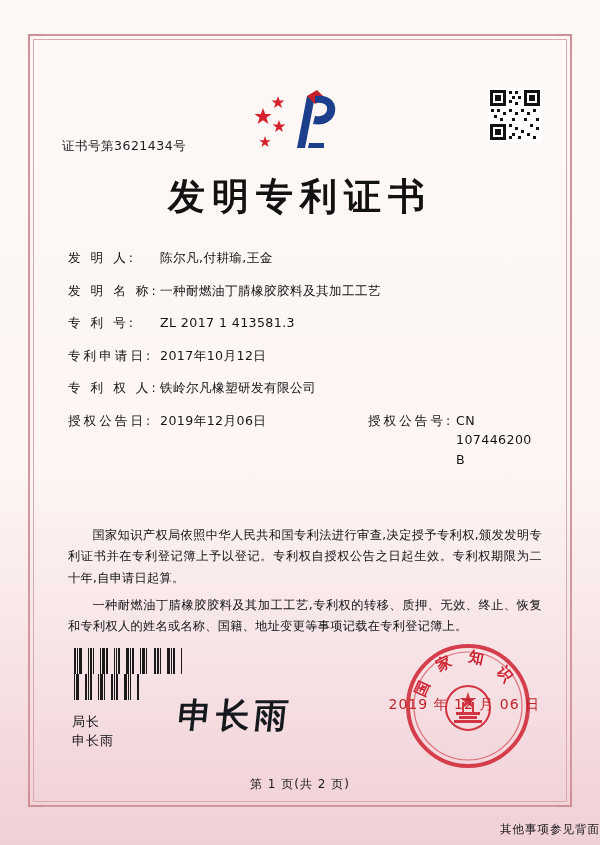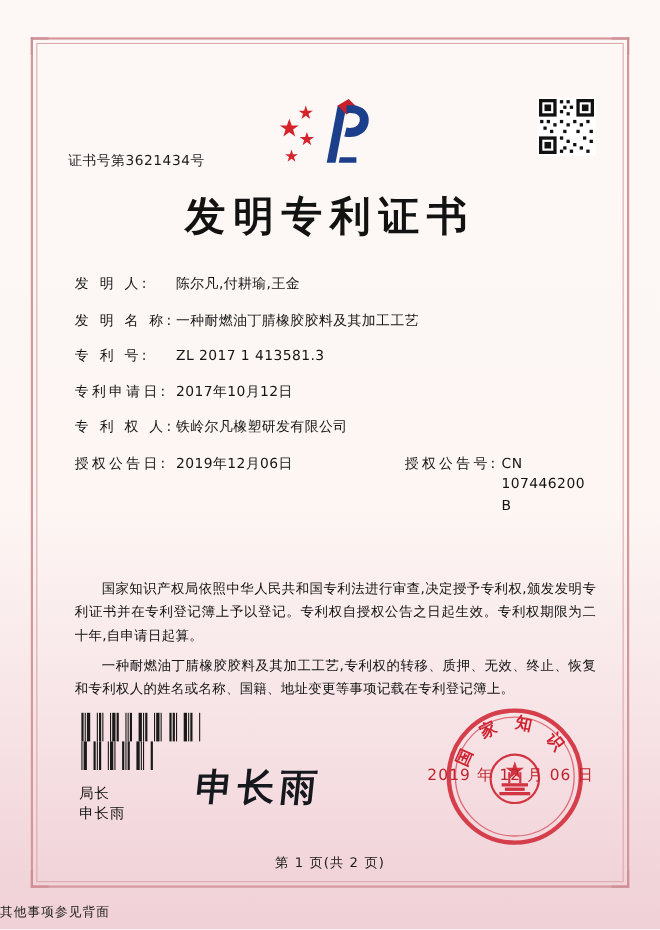--- a/index.html
+++ b/index.html
@@ -210,21 +210,21 @@
     text-align: center;
     font-size: 12px;
     color: #1a1a1a;
     letter-spacing: 1px;
   }
   .footnote {
     position: absolute;
     left: 0;
     right: 0;
     top: 822px;
-    text-align: left;
+    text-align: right;
     font-size: 11.5px;
     color: #1a1a1a;
     letter-spacing: 1px;
   }
 </style>
 </head>
 <body>
 
 <div class="page">
 

